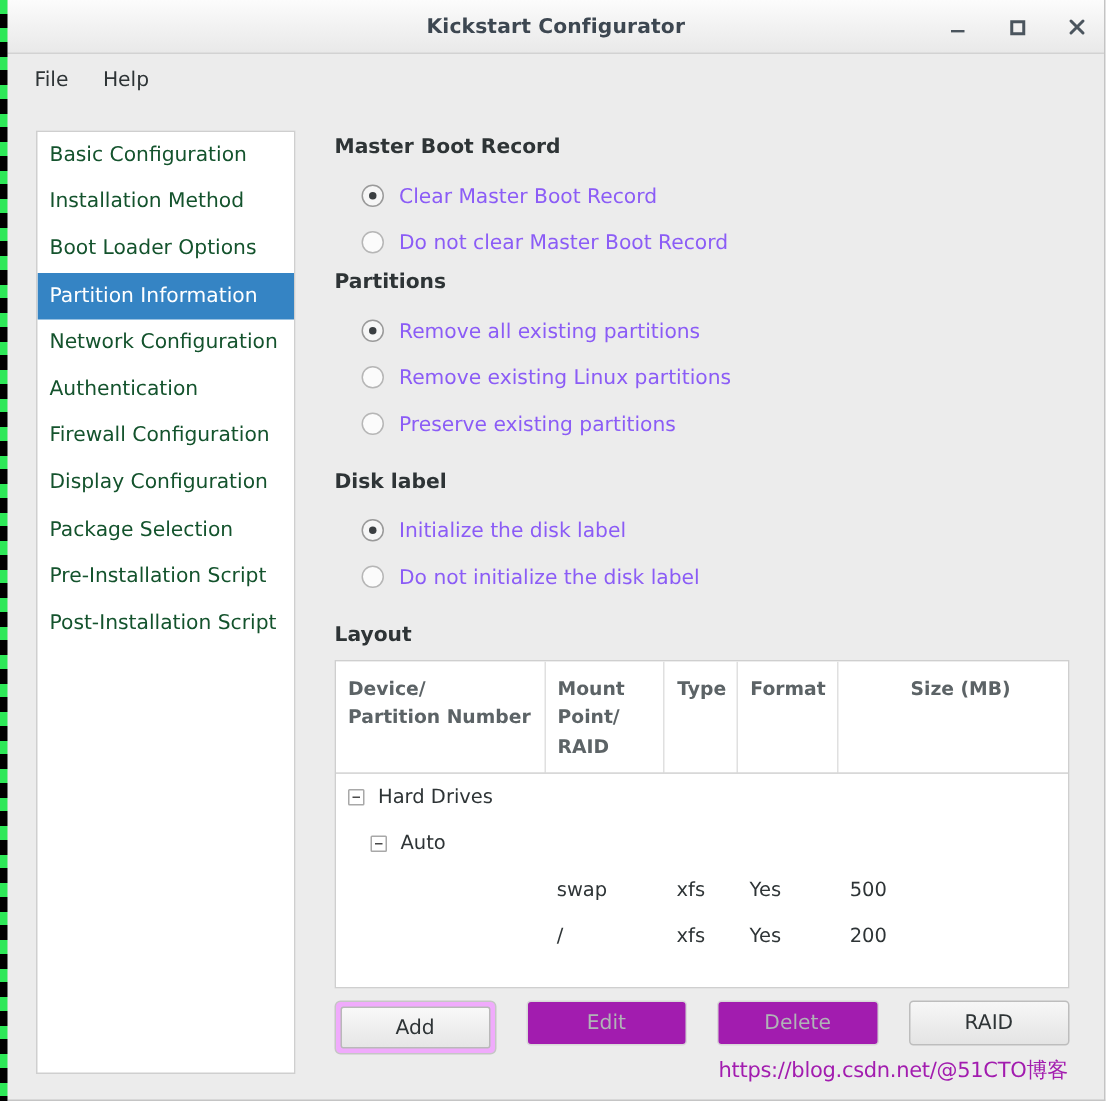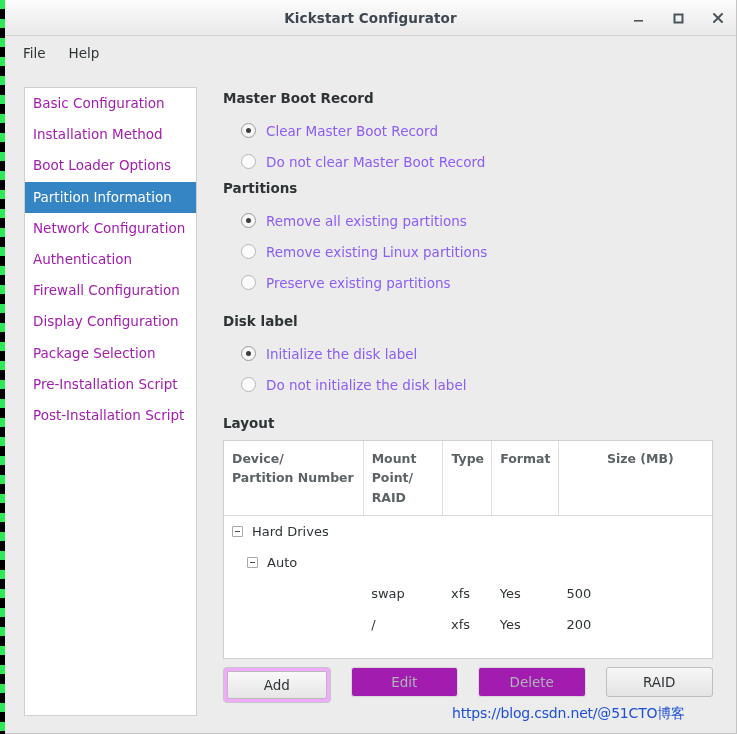--- a/index.html
+++ b/index.html
@@ -114,21 +114,21 @@
     height: 629px;
     background: #ffffff;
     border: 1px solid #cfcfcf;
     overflow: hidden;
   }
   .side-item {
     height: 31.2px;
     line-height: 31.2px;
     padding-left: 8px;
     font-size: 13.5px;
-    color: #a21caf;
+    color: #14532d;
     white-space: nowrap;
     cursor: pointer;
   }
   .side-item.selected {
     background: #3584c4;
     color: #ffffff;
   }
 
   
   .pane {
@@ -291,24 +291,24 @@
   .btn.disabled {
     color: #b0b4b6;
     background: #a21caf;
     border-color: #d8d8d8;
     cursor: default;
   }
 
   
   .watermark {
     position: absolute;
-    left: 452px;
+    left: 479px;
     top: 705px;
     font-size: 14px;
-    color: #1d4ed8;
+    color: #a21caf;
     font-family: "DejaVu Sans", "Liberation Sans", sans-serif;
     white-space: nowrap;
     letter-spacing: -0.2px;
     z-index: 40;
     pointer-events: none;
   }
 </style>
 </head>
 <body>
 

